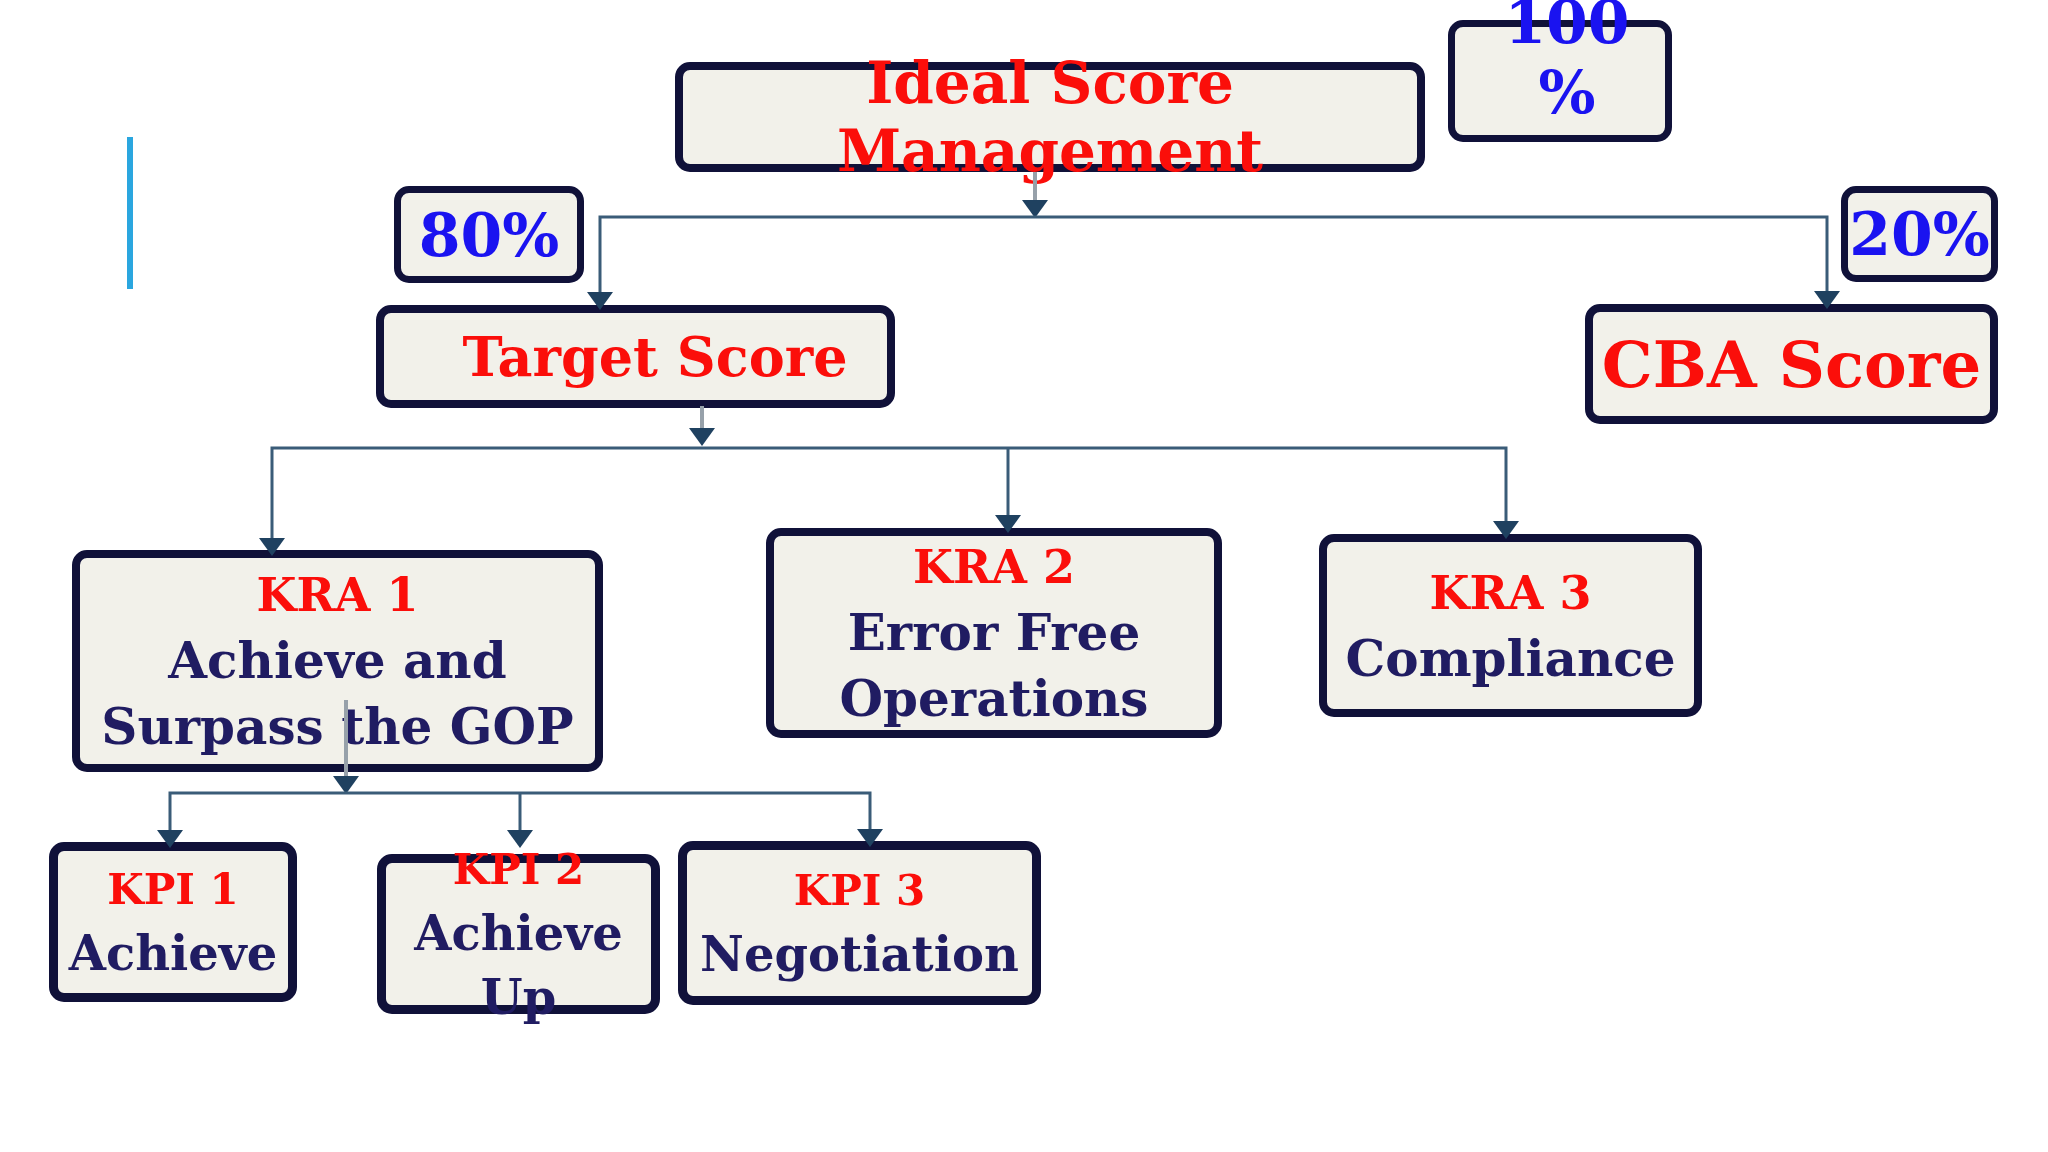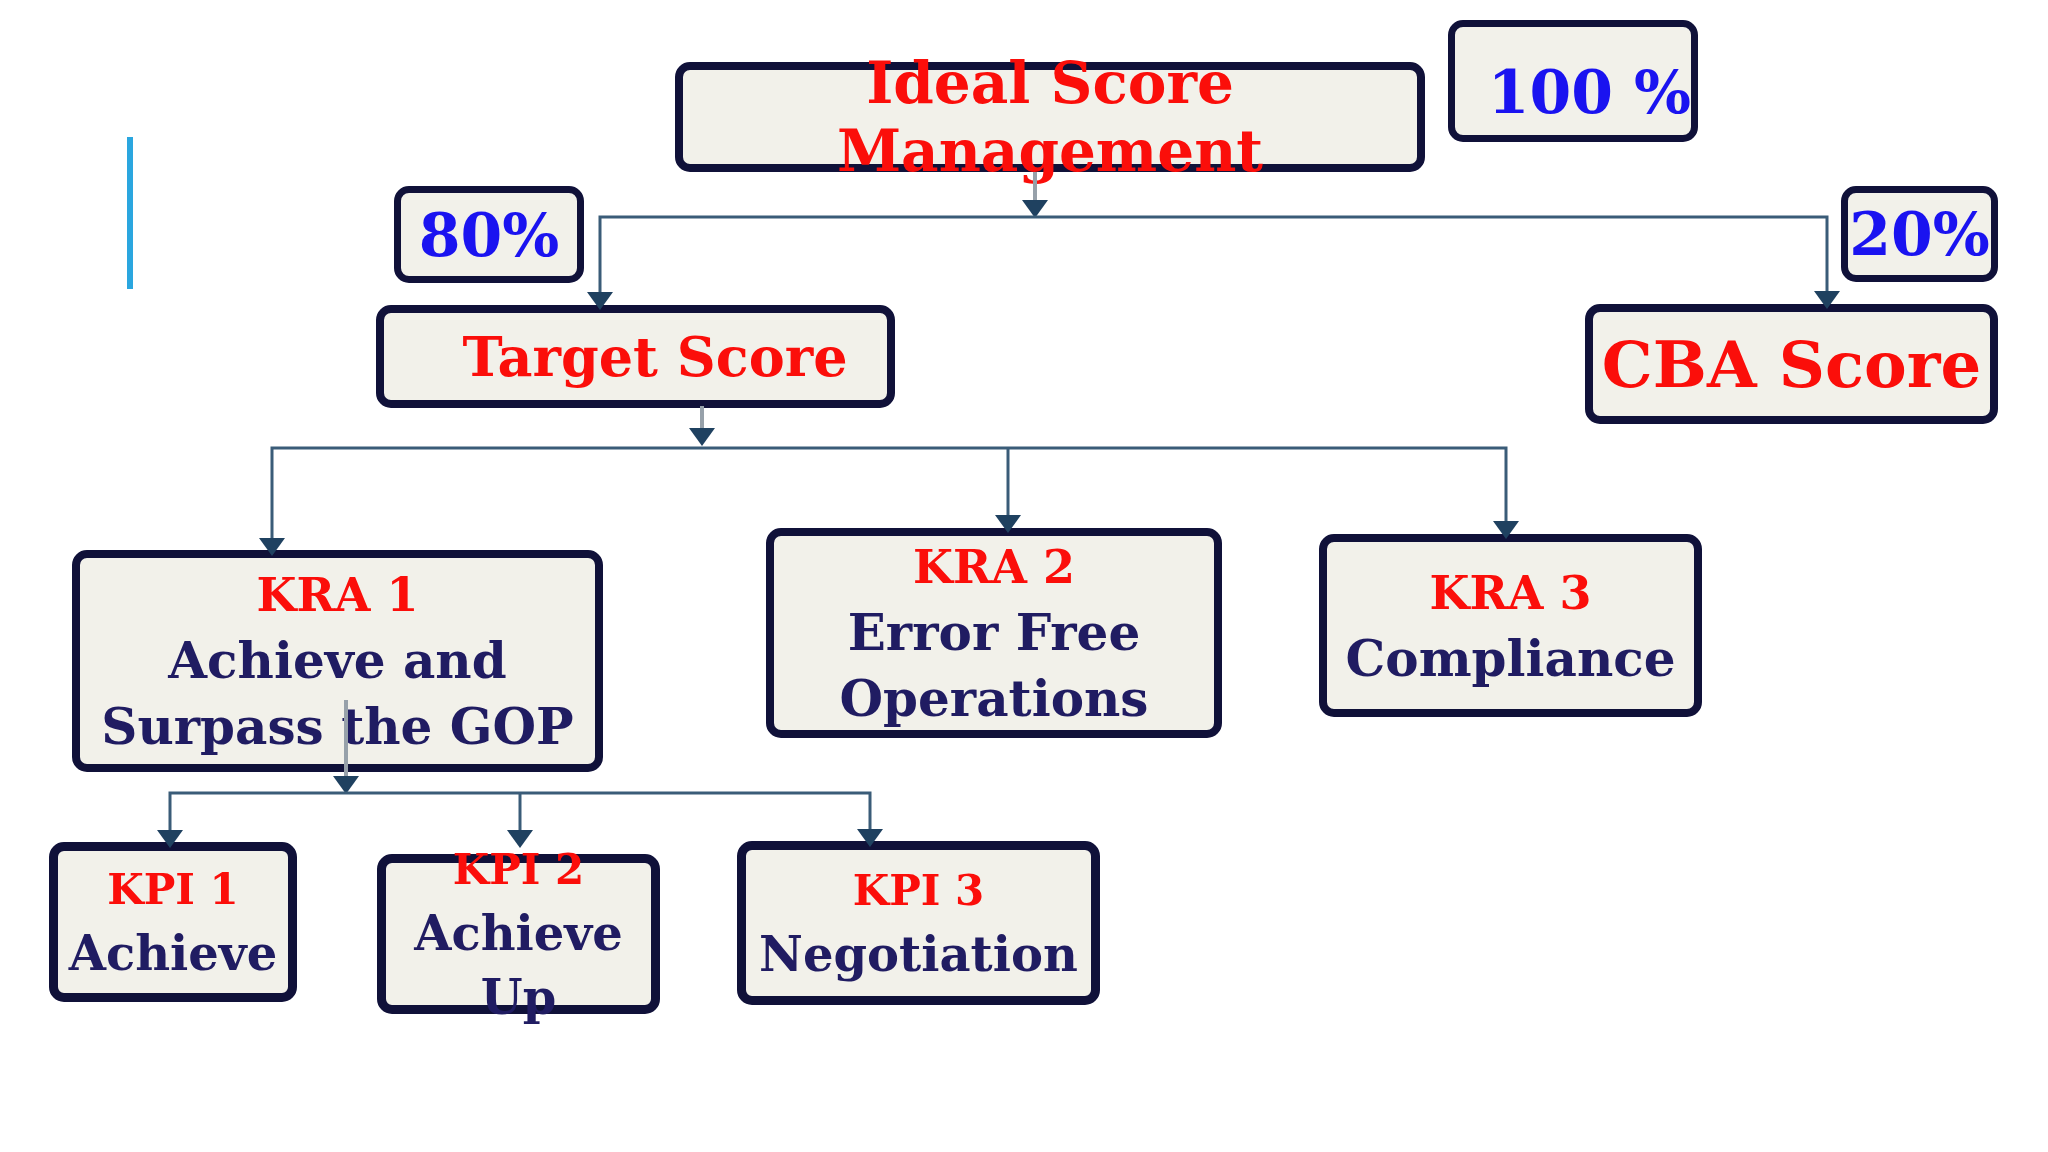--- a/index.html
+++ b/index.html
@@ -18,39 +18,39 @@
     background:#f2f1ea; border:8px solid #101139; border-radius:15px;
     display:flex; flex-direction:column; align-items:center; justify-content:center;
     text-align:center;
   }
   .lbl-red{color:#fb0e0a;}
   .lbl-navy{color:#201c62;}
   .lbl-blue{color:#1a13f0;}
 
   
   .n-root   {left:675px;  top:62px;  width:750px; height:110px; font-size:58px;}
-  .n-w100   {left:1448px; top:20px;  width:250px; height:122px; font-size:60px; border-width:7px;
-             align-items:flex-start; justify-content:flex-end; flex-direction:row; padding:0 0 8px 14px;}
+  .n-w100   {left:1448px; top:20px;  width:224px; height:122px; font-size:60px; border-width:7px;
+             align-items:flex-start; flex-direction:row; padding:0 0 8px 14px;}
   .n-w100 .pct{align-self:flex-end;}
   .n-w80    {left:394px;  top:186px; width:190px; height:97px;  font-size:60px; border-width:7px;}
   .n-w20    {left:1841px; top:186px; width:157px; height:96px;  font-size:60px; border-width:7px;}
   .n-target {left:376px;  top:305px; width:519px; height:103px; font-size:54px;padding-left:39px;}
   .n-cba    {left:1585px; top:304px; width:413px; height:120px;  font-size:64px;}
 
   
   .n-kra1{left:72px;   top:550px; width:531px; height:222px;}
   .n-kra2{left:766px;  top:528px; width:456px; height:210px;}
   .n-kra3{left:1319px; top:534px; width:383px; height:183px;}
   .kra .t{font-size:46px; line-height:66px; display:block;}
   .kra .b{font-size:50px; line-height:66px; display:block;}
 
   
   .n-kpi1{left:49px;  top:842px; width:248px; height:160px; border-width:9px;}
   .n-kpi2{left:377px; top:842px; width:283px; height:160px; border-width:9px;margin-top:12px;}
-  .n-kpi3{left:737px; top:841px; width:363px; height:164px; border-width:9px;}
+  .n-kpi3{left:678px; top:841px; width:363px; height:164px; border-width:9px;}
   .kpi .t{font-size:42px; line-height:62px; display:block;}
   .kpi .b{font-size:48px; line-height:64px; display:block;}
 
   .connector-layer{
     position:absolute; left:0; top:0; width:2048px; height:1152px;
     z-index:5; pointer-events:none;
   }
 </style>
 </head>
 <body>

